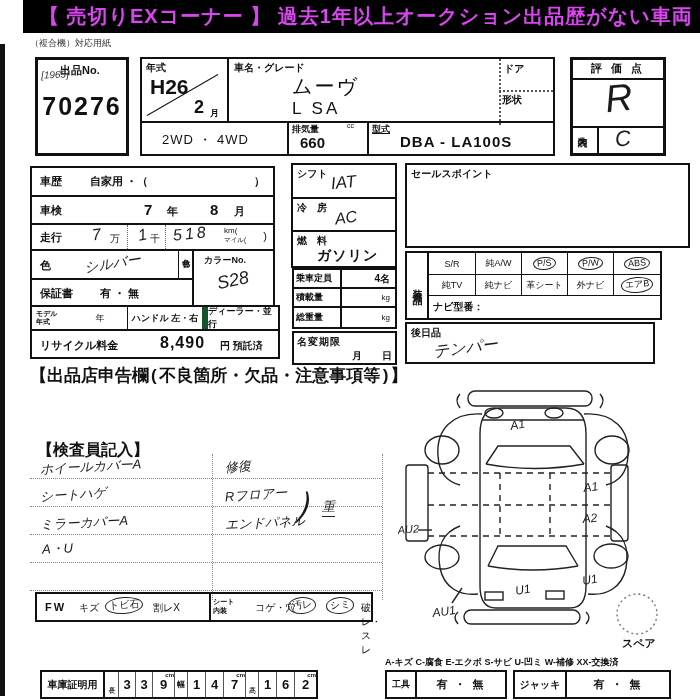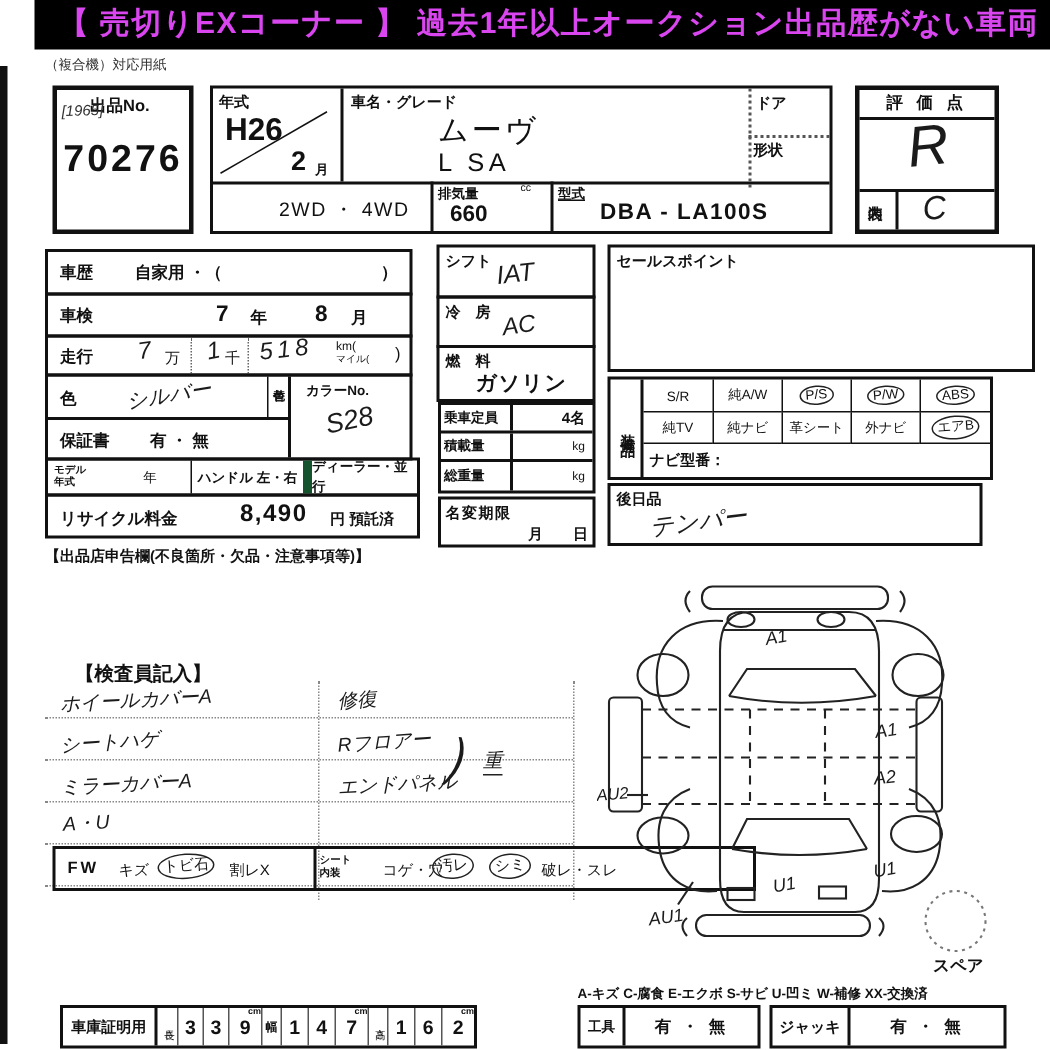--- a/index.html
+++ b/index.html
@@ -65,21 +65,21 @@
     <div class="abs" style="left:5px;top:56px;width:82px;border-top:1.5px solid #111;transform:rotate(-30deg);transform-origin:left center;"></div>
     <div class="abs lbl" style="left:52px;top:38px;font-size:18px;">2</div>
     <div class="abs lbl" style="left:68px;top:48px;font-size:9px;">月</div>
     <div class="abs lbl" style="left:92px;top:2px;font-size:10px;">車名・グレード</div>
     <div class="abs" style="left:150px;top:14px;font-size:20px;letter-spacing:2px;">ムーヴ</div>
     <div class="abs" style="left:150px;top:40px;font-size:17px;letter-spacing:3px;">L SA</div>
     <div class="abs" style="left:357px;top:0;height:66px;border-left:2px dotted #555;"></div>
     <div class="abs lbl" style="left:362px;top:3px;font-size:10px;">ドア</div>
     <div class="abs" style="left:357px;top:31px;width:54px;border-top:2px dotted #555;"></div>
     <div class="abs lbl" style="left:360px;top:34px;font-size:10px;">形状</div>
-    <div class="abs" style="left:20px;top:72px;font-size:13px;letter-spacing:1px;margin-left:24px;">2WD ・ 4WD</div>
+    <div class="abs" style="left:20px;top:72px;font-size:13px;letter-spacing:1px;">2WD ・ 4WD</div>
     <div class="abs" style="left:145px;top:62px;height:33px;border-left:2px solid #111;"></div>
     <div class="abs lbl" style="left:150px;top:64px;font-size:9px;">排気量</div>
     <div class="abs lbl" style="left:158px;top:75px;font-size:15px;">660</div>
     <div class="abs" style="left:205px;top:63px;font-size:7px;">cc</div>
     <div class="abs" style="left:225px;top:62px;height:33px;border-left:2px solid #111;"></div>
     <div class="abs lbl" style="left:230px;top:64px;font-size:9px;text-decoration:underline;">型式</div>
     <div class="abs lbl" style="left:258px;top:74px;font-size:15px;letter-spacing:1px;">DBA - LA100S</div>
   </div>
 
   <div class="abs b3" style="left:570px;top:57px;width:96px;height:99px;">
@@ -144,21 +144,21 @@
     </div>
     <div class="cell lbl" style="width:80px;border-right:6px solid #14532d;justify-content:center;font-size:9px;">ハンドル 左・右</div>
     <div class="cell lbl" style="flex:1;justify-content:center;font-size:9px;">ディーラー・並行</div>
   </div>
 
   <div class="abs b2" style="left:30px;top:329px;width:250px;height:30px;">
     <div class="abs lbl" style="left:8px;top:7px;font-size:11px;">リサイクル料金</div>
     <div class="abs lbl" style="left:128px;top:3px;font-size:16px;letter-spacing:1px;">8,490</div>
     <div class="abs lbl" style="left:188px;top:8px;font-size:10px;">円 預託済</div>
   </div>
-  <div class="abs lbl" style="left:30px;top:364px;font-size:10px;">【出品店申告欄(不良箇所・欠品・注意事項等)】</div>
+  <div class="abs lbl" style="left:30px;top:364px;font-size:17px;font-family:Liberation Mono, monospace;">【出品店申告欄(不良箇所・欠品・注意事項等)】</div>
 
   <div class="abs b2" style="left:291px;top:163px;width:106px;height:36px;">
     <div class="abs lbl" style="left:4px;top:2px;font-size:10px;">シフト</div>
     <div class="abs hw" style="left:38px;top:8px;font-size:17px;transform:rotate(-6deg);">IAT</div>
   </div>
   <div class="abs b2" style="left:291px;top:197px;width:106px;height:35px;">
     <div class="abs lbl" style="left:4px;top:2px;font-size:10px;">冷　房</div>
     <div class="abs hw" style="left:42px;top:10px;font-size:16px;transform:rotate(-8deg);">AC</div>
   </div>
   <div class="abs b2" style="left:291px;top:230px;width:106px;height:38px;">
@@ -212,41 +212,41 @@
         </div>
       <div class="eq-navi">ナビ型番：</div>
     </div>
   </div>
 
   <div class="abs b2" style="left:405px;top:322px;width:250px;height:42px;">
     <div class="abs lbl" style="left:4px;top:2px;font-size:10px;">後日品</div>
     <div class="abs hw" style="left:26px;top:14px;font-size:16px;transform:rotate(-7deg);">テンパー</div>
   </div>
 
-  <div class="abs lbl" style="left:50px;top:440px;font-size:13px;">【検査員記入】</div>
+  <div class="abs lbl" style="left:37px;top:440px;font-size:16px;">【検査員記入】</div>
   <div class="abs" style="left:30px;top:454px;width:352px;height:146px;">
     <div class="abs dotline" style="left:0;top:24px;width:352px;"></div>
     <div class="abs dotline" style="left:0;top:52px;width:352px;"></div>
     <div class="abs dotline" style="left:0;top:80px;width:352px;"></div>
     <div class="abs dotline" style="left:0;top:108px;width:352px;"></div>
     <div class="abs dotline" style="left:0;top:136px;width:352px;"></div>
     <div class="abs" style="left:182px;top:0;height:146px;border-left:1.5px dotted #888;"></div>
     <div class="abs" style="left:352px;top:0;height:146px;border-left:1.5px dotted #888;"></div>
     <div class="abs hw" style="left:10px;top:4px;font-size:13px;transform:rotate(-3deg);">ホイールカバーA</div>
     <div class="abs hw" style="left:10px;top:32px;font-size:13px;transform:rotate(-4deg);">シートハゲ</div>
     <div class="abs hw" style="left:10px;top:60px;font-size:13px;transform:rotate(-3deg);">ミラーカバーA</div>
     <div class="abs hw" style="left:12px;top:86px;font-size:13px;transform:rotate(-3deg);">A・U</div>
     <div class="abs hw" style="left:195px;top:4px;font-size:13px;transform:rotate(-4deg);">修復</div>
     <div class="abs hw" style="left:195px;top:32px;font-size:13px;transform:rotate(-4deg);">Rフロアー</div>
     <div class="abs hw" style="left:195px;top:60px;font-size:13px;transform:rotate(-3deg);">エンドパネル</div>
     <div class="abs hw" style="left:262px;top:26px;font-size:38px;transform:rotate(6deg);">）</div>
     <div class="abs hw" style="left:292px;top:44px;font-size:13px;border-bottom:1px solid #222;">重</div>
   </div>
 
-  <div class="abs b2" style="left:35px;top:564px;width:469px;height:30px;padding-left:24px;">
+  <div class="abs b2" style="left:35px;top:592px;width:338px;height:30px;padding-left:24px;">
     <div class="abs lbl" style="left:8px;top:7px;font-size:11px;letter-spacing:2px;">FW</div>
     <div class="abs" style="left:42px;top:7px;font-size:10px;">キズ</div>
     <div class="abs" style="left:68px;top:3px;font-size:10px;"><span class="circ">トビ石</span></div>
     <div class="abs" style="left:116px;top:7px;font-size:10px;">割レX</div>
     <div class="abs" style="left:172px;top:0;height:26px;border-left:2px solid #111;"></div>
     <div class="abs" style="left:176px;top:3px;font-size:7px;line-height:1.35;font-weight:bold;">
       <div>シート</div>
       <div>内装</div>
     </div>
     <div class="abs" style="left:203px;top:7px;font-size:10px;margin-left:15px;">コゲ・穴</div>

